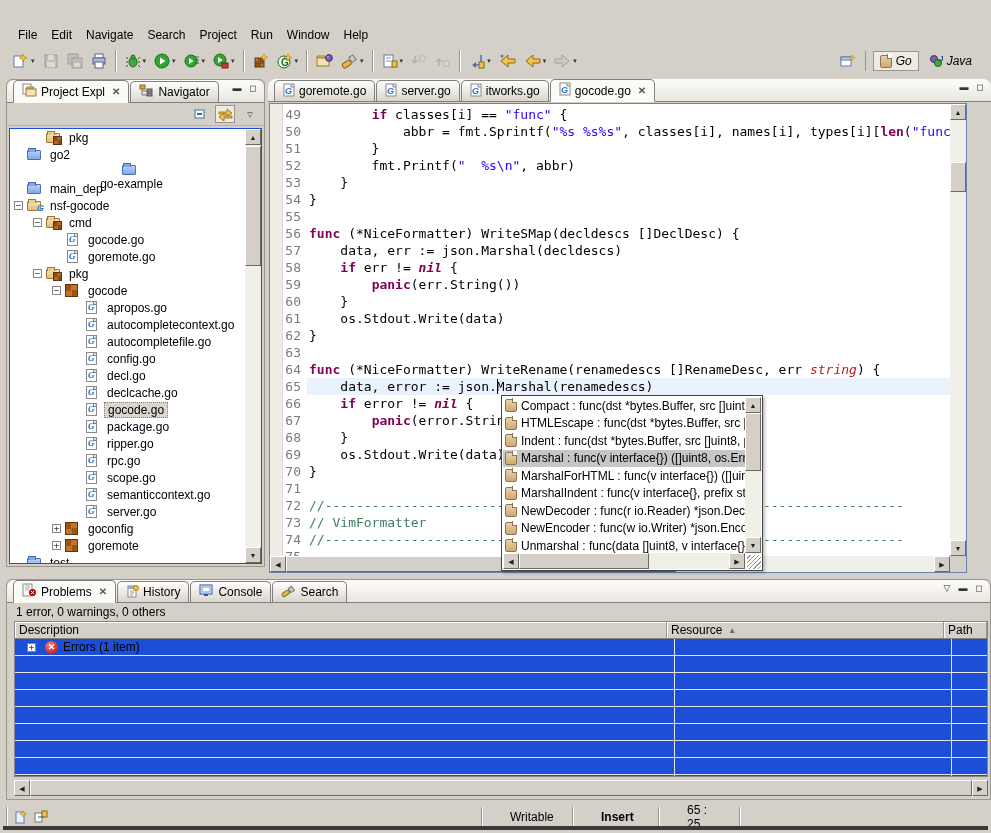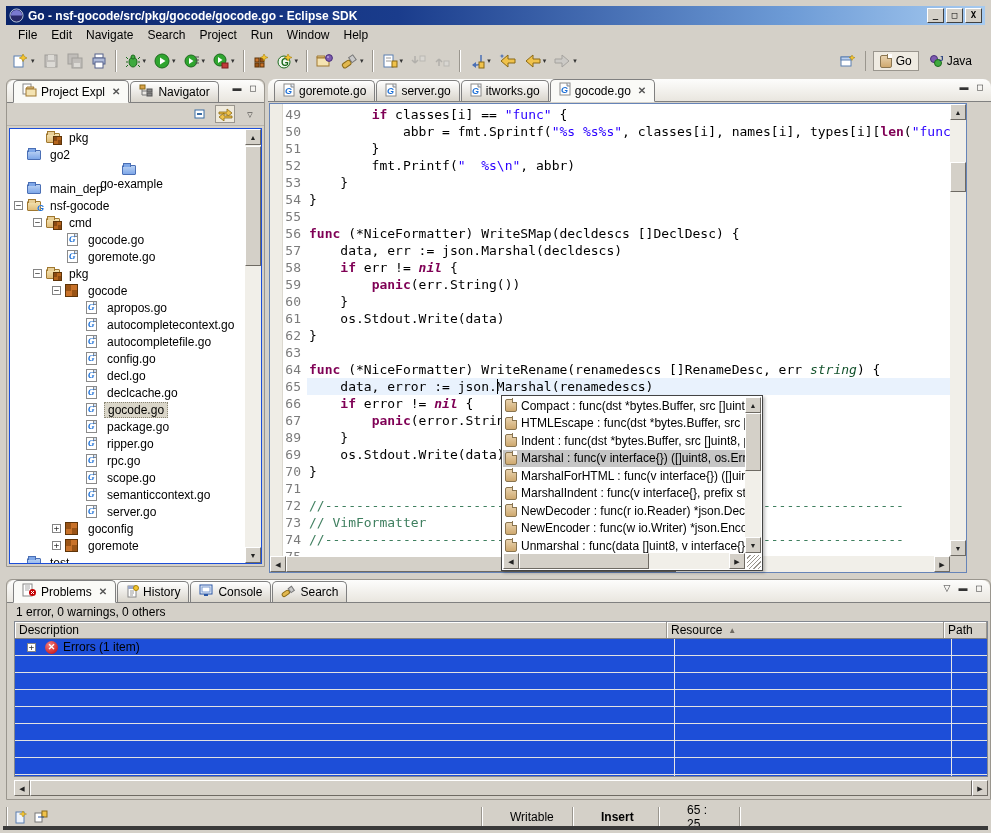--- a/index.html
+++ b/index.html
@@ -22,21 +22,21 @@
   .menu-item { padding:2px 7px; }
 
   
   .toolbar { position:absolute; left:3px; top:42px; right:3px; height:32px; display:flex; align-items:center; padding-left:2px; }
   .tb-sep { width:2px; height:22px; border-left:1px solid #9a968e; border-right:1px solid #fff; margin:0 4px; }
   .tb-btn { display:flex; align-items:center; padding:2px 2px; margin:0 1px; border:1px solid transparent; }
   .tb-btn svg { display:block; }
   .tb-dd { font-size:7px; color:#333; margin-left:2px; }
   .tb-disabled svg { filter:grayscale(1) opacity(.45); }
   .persp-area { margin-left:auto; display:flex; align-items:center; gap:3px; padding-right:6px; }
-  .persp-btn { display:flex; align-items:center; gap:4px; padding:2px 6px; border:1px solid transparent; }
+  .persp-btn { display:flex; align-items:center; gap:4px; padding:2px 6px; border:1px solid transparent;font-style:italic; }
   .persp-btn.active { background:#EFEBE2; border:1px solid #9a968e; }
   .persp-sep { width:1px; height:20px; background:#9a968e; margin:0 4px; }
 
   
   .btn3d { background:#D4D0C8; border:1px solid; border-color:#fff #6e6a63 #6e6a63 #fff; }
   .tri { font-size:7px; color:#222; line-height:1; }
 
   
   .tabrow { height:23px; display:flex; align-items:flex-end; border-bottom:1px solid #808080; background:linear-gradient(#fdfdfc,#e9e6df); border-radius:8px 8px 0 0; }
   .tab { display:flex; align-items:center; gap:4px; height:21px; padding:0 8px; border:1px solid #808080; border-bottom:none;
@@ -86,21 +86,21 @@
   .textarea { position:absolute; left:1px; top:24px; width:698px; height:470px; background:#fff; border:1px solid #6684b8; overflow:hidden; }
   .ruler { position:absolute; left:0; top:0; bottom:16px; width:13px; background:#EFEDE6; border-right:1px solid #dcd9d0; }
   .code-pane { position:absolute; left:0; top:2px; right:16px; height:460px; overflow:hidden;
     font-family:"DejaVu Sans Mono","Liberation Mono",monospace; font-size:13px; line-height:17px; }
   .code-row { height:17px; display:flex; white-space:pre; }
   .code-row .ln { width:37px; flex:0 0 auto; text-align:right; padding-right:6px; color:#7b7b7b; background:transparent; }
   .code-row .lc { padding-left:2px; flex:1; }
   .code-row.current .lc { background:#E9F2FD; }
   .tok-k { color:#7F0055; font-weight:bold; }
   .tok-ki { color:#7F0055; font-weight:bold; font-style:italic; }
-  .tok-ti { color:#14532d; font-style:italic; }
+  .tok-ti { color:#b91c1c; font-style:italic; }
   .tok-s { color:#2A00FF; }
   .tok-c { color:#3F7F5F; }
   .caret { position:absolute; width:1px; height:15px; background:#000; }
 
   
   .popup { position:absolute; left:233px; top:316px; width:262px; height:176px; background:#fff; border:1px solid #444; z-index:30; box-shadow:2px 2px 3px rgba(0,0,0,.25); }
   .popup-list { position:absolute; left:1px; top:1px; right:17px; bottom:17px; overflow:hidden; }
   .popup-item { height:17.5px; display:flex; align-items:center; gap:4px; padding:0 2px; white-space:nowrap; font-size:12px; }
   .popup-item.selected { background:#C6C6C6; }
   .bag-ico { width:12px; height:13px; flex:0 0 auto; background:linear-gradient(#e8d2ae,#cfa96f); border:1px solid #8a7550; border-radius:2px 4px 2px 2px; position:relative; }
@@ -123,33 +123,20 @@
   .statusbar { position:absolute; left:3px; top:800px; right:3px; height:28px; display:flex; align-items:center; }
   .st-sep { width:1px; height:20px; background:#9a968e; margin:0 0; box-shadow:1px 0 0 #fff; }
   .st-cell { padding:0 28px; font-size:12px; }
   .bottom-edge { position:absolute; left:0; right:0; bottom:0; height:4px; background:#3a3a3a; }
 </style>
 </head>
 <body>
 
 <div class="window">
 
-  <div class="titlebar">
-    <svg class="app-icon" viewBox="0 0 16 16">
-      <circle cx="8" cy="8" r="7" fill="#2a2a6a"></circle>
-        <path d="M2 8a6 6 0 0 1 12 0z" fill="#7a7ad0"></path>
-        <circle cx="8" cy="8" r="7" fill="none" stroke="#bcd" stroke-width="1"></circle>
-    </svg>
-    <span class="title-text">Go - nsf-gocode/src/pkg/gocode/gocode.go - Eclipse SDK</span>
-    <span class="win-btns">
-      <span class="win-btn">_</span>
-      <span class="win-btn">□</span>
-      <span class="win-btn">X</span>
-    </span>
-  </div>
 
   <div class="menubar" id="menubar">
       <span class="menu-item">File</span>
       <span class="menu-item">Edit</span>
       <span class="menu-item">Navigate</span>
       <span class="menu-item">Search</span>
       <span class="menu-item">Project</span>
       <span class="menu-item">Run</span>
       <span class="menu-item">Window</span>
       <span class="menu-item">Help</span>
@@ -652,21 +639,21 @@
           <div class="code-row"><span class="ln">58</span><span class="lc"><span class="tok-p">    </span><span class="tok-k">if</span><span class="tok-p"> err != </span><span class="tok-ki">nil</span><span class="tok-p"> {</span></span></div>
           <div class="code-row"><span class="ln">59</span><span class="lc"><span class="tok-p">        </span><span class="tok-k">panic</span><span class="tok-p">(err.String())</span></span></div>
           <div class="code-row"><span class="ln">60</span><span class="lc"><span class="tok-p">    }</span></span></div>
           <div class="code-row"><span class="ln">61</span><span class="lc"><span class="tok-p">    os.Stdout.Write(data)</span></span></div>
           <div class="code-row"><span class="ln">62</span><span class="lc"><span class="tok-p">}</span></span></div>
           <div class="code-row"><span class="ln">63</span><span class="lc"></span></div>
           <div class="code-row"><span class="ln">64</span><span class="lc"><span class="tok-k">func</span><span class="tok-p"> (*NiceFormatter) WriteRename(renamedescs []RenameDesc, err </span><span class="tok-ti">string</span><span class="tok-p">) {</span></span></div>
           <div class="code-row current"><span class="ln">65</span><span class="lc"><span class="tok-p">    data, error := json.Marshal(renamedescs)</span></span></div>
           <div class="code-row"><span class="ln">66</span><span class="lc"><span class="tok-p">    </span><span class="tok-k">if</span><span class="tok-p"> error != </span><span class="tok-ki">nil</span><span class="tok-p"> {</span></span></div>
           <div class="code-row"><span class="ln">67</span><span class="lc"><span class="tok-p">        </span><span class="tok-k">panic</span><span class="tok-p">(error.String())</span></span></div>
-          <div class="code-row"><span class="ln">89</span><span class="lc"><span class="tok-p">    }</span></span></div>
+          <div class="code-row"><span class="ln">68</span><span class="lc"><span class="tok-p">    }</span></span></div>
           <div class="code-row"><span class="ln">69</span><span class="lc"><span class="tok-p">    os.Stdout.Write(data)</span></span></div>
           <div class="code-row"><span class="ln">70</span><span class="lc"><span class="tok-p">}</span></span></div>
           <div class="code-row"><span class="ln">71</span><span class="lc"></span></div>
           <div class="code-row"><span class="ln">72</span><span class="lc"><span class="tok-c">//--------------------------------------------------------------------------</span></span></div>
           <div class="code-row"><span class="ln">73</span><span class="lc"><span class="tok-c">// VimFormatter</span></span></div>
           <div class="code-row"><span class="ln">74</span><span class="lc"><span class="tok-c">//--------------------------------------------------------------------------</span></span></div>
           <div class="code-row"><span class="ln">75</span><span class="lc"></span></div>
         </div>
       <div class="caret" id="caret" style="top: 275px; left: 226.92px;"></div>
 

